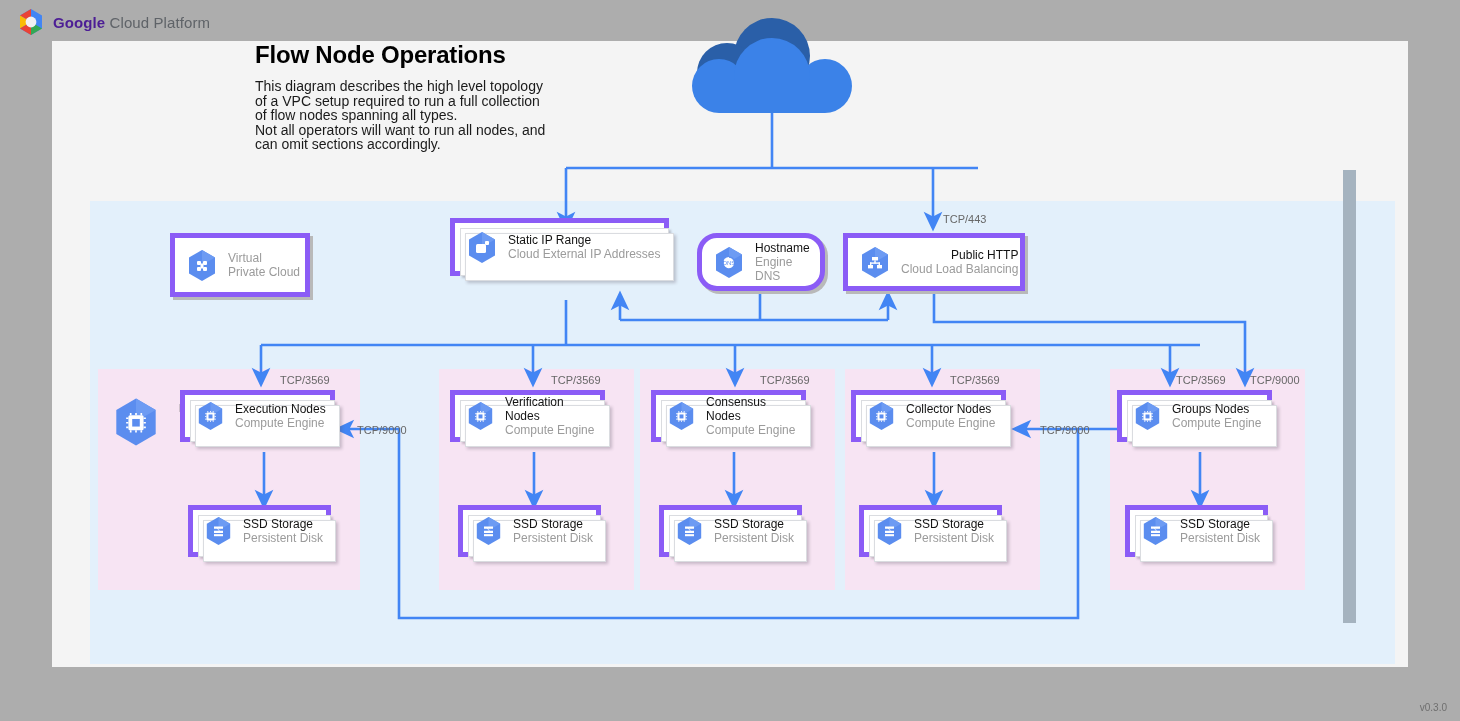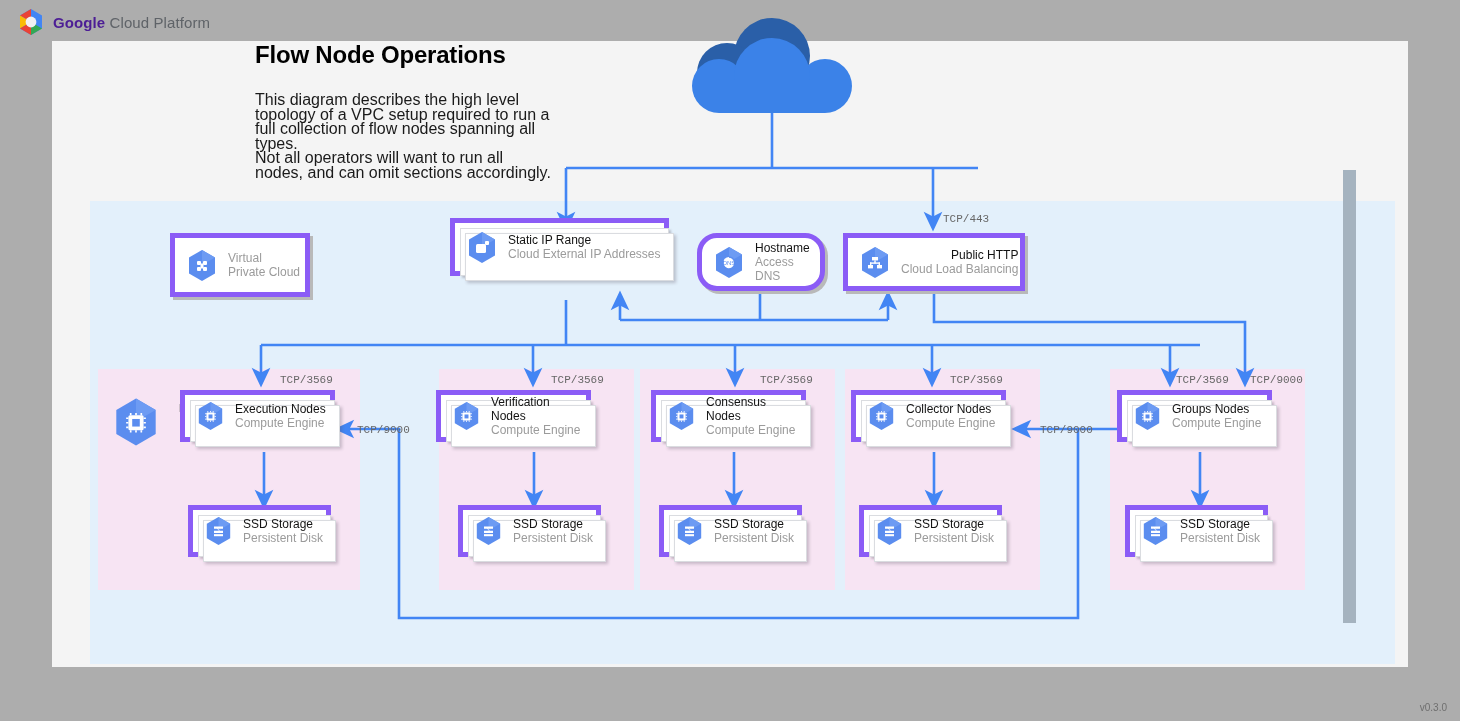--- a/index.html
+++ b/index.html
@@ -12,21 +12,21 @@
   
   .gcp-header { position: absolute; left: 18px; top: 8px; display: flex; align-items: center; gap: 9px; }
   .gcp-logo { width: 26px; height: 28px; }
   .gcp-title { font-size: 15px; color: #5f6368; letter-spacing: .1px; }
   .gcp-title b { color: #4c1d95; font-weight: bold; }
   .version { position: absolute; right: 13px; bottom: 8px; font-size: 10px; color: #6f6f6f; margin-left: 40px; }
 
   
   .canvas { position: absolute; left: 52px; top: 41px; width: 1356px; height: 626px; background: #f4f4f4; }
   .diagram-title { position: absolute; left: 203px; top: 0px; font-size: 24px; font-weight: bold; color: #000; letter-spacing: -.2px; }
-  .diagram-desc { position: absolute; left: 203px; top: 52px; width: 300px; font-size: 16px; line-height: 14.5px; color: #1a1a1a; }
+  .diagram-desc { position: absolute; left: 203px; top: 38px; width: 300px; font-size: 14px; line-height: 14.5px; color: #1a1a1a; }
 
   
   .vpc { position: absolute; left: 38px; top: 160px; width: 1305px; height: 463px; background: #e3f0fb; }
   .vpc-shade { position: absolute; left: 1343px; top: 170px; width: 13px; height: 453px; background: #a5b3bf; }
 
   
   .group { position: absolute; background: #f7e4f3; }
 
   
   .card { position: absolute; background: #fff; border: 5px solid #8b5cf6;
@@ -43,21 +43,21 @@
   .stack::after  { left: 10px; top: 10px; right: -10px; bottom: -10px; box-shadow: 2px 2px 3px rgba(90,80,95,.30); }
 
   
   .hex { position: relative; flex: none; }
   .hex svg { display: block; }
 
   .mig { position: absolute; display: flex; flex-direction: row; align-items: center; gap: 20px; z-index: 6; }
   .mig-label { font-size: 11px; color: #6a6a6a; font-weight: bold; text-align: center; line-height: 13.5px; }
 
   
-  .plabel { position: absolute; font-size: 11px; color: #676767; z-index: 7; white-space: nowrap; font-family: Liberation Mono, monospace; }
+  .plabel { position: absolute; font-size: 11px; color: #676767; z-index: 7; white-space: nowrap; }
 
   svg.wires { position: absolute; left: 0; top: 0; width: 1460px; height: 721px; pointer-events: none; z-index: 4; }
   .cloud { position: absolute; z-index: 5; }
 </style>
 </head>
 <body>
 
 <div class="gcp-header">
   <span class="gcp-logo">
     <svg viewBox="0 0 26 28" width="26" height="28">
@@ -184,21 +184,21 @@
     <svg width="30" height="33" viewBox="0 0 30 33">
         <path d="M15 1 L28 8.5 L28 24.5 L15 32 L2 24.5 L2 8.5 Z" fill="#5b8def"></path>
         <path d="M15 1 L28 8.5 L15 16 Z" fill="#6d9bf3"></path>
         <circle cx="15" cy="17" r="6" fill="#fff"></circle>
         <path d="M15 11 A6 6 0 1 1 9.5 14.3" fill="none" stroke="#5b8def" stroke-width="1.6"></path>
         <text x="15" y="19.4" font-size="6" fill="#5b8def" text-anchor="middle" font-family="sans-serif">DNS</text>
       </svg>
   </span>
   <span class="txt">
     <span class="t1">Hostname</span>
-    <span class="t2">Access DNS</span>
+    <span class="t2">Engine DNS</span>
   </span>
 </div>
 
 <div class="card plain" style="left:843px; top:233px; width:182px; height:58px;text-align:right;">
   <span class="hex">
     <svg width="30" height="33" viewBox="0 0 30 33">
         <path d="M15 1 L28 8.5 L28 24.5 L15 32 L2 24.5 L2 8.5 Z" fill="#5b8def"></path>
         <path d="M15 1 L28 8.5 L15 16 Z" fill="#6d9bf3"></path>
         <g fill="#fff">
           <rect x="12" y="11" width="6" height="3.4"></rect>
@@ -245,21 +245,21 @@
           <path d="M12 11 v1.5 M15 11 v1.5 M18 11 v1.5 M12 21.5 v1.5 M15 21.5 v1.5 M18 21.5 v1.5 M9 14 h1.5 M9 17 h1.5 M9 20 h1.5 M19.5 14 h1.5 M19.5 17 h1.5 M19.5 20 h1.5"></path>
         </g>
       </svg>
   </span>
   <span class="txt">
     <span class="t1">Execution Nodes</span>
     <span class="t2">Compute Engine</span>
   </span>
 </div>
 
-<div class="card stack" style="left:436px; top:390px; width:155px; height:52px;">
+<div class="card stack" style="left:450px; top:390px; width:155px; height:52px;">
   <span class="hex">
     <svg width="27" height="30" viewBox="0 0 30 33">
         <path d="M15 1 L28 8.5 L28 24.5 L15 32 L2 24.5 L2 8.5 Z" fill="#5b8def"></path>
         <path d="M15 1 L28 8.5 L15 16 Z" fill="#6d9bf3"></path>
         <rect x="10.5" y="12.5" width="9" height="9" rx="1" fill="#fff"></rect>
         <rect x="12.8" y="14.8" width="4.4" height="4.4" fill="#5b8def"></rect>
         <g stroke="#fff" stroke-width="1">
           <path d="M12 11 v1.5 M15 11 v1.5 M18 11 v1.5 M12 21.5 v1.5 M15 21.5 v1.5 M18 21.5 v1.5 M9 14 h1.5 M9 17 h1.5 M9 20 h1.5 M19.5 14 h1.5 M19.5 17 h1.5 M19.5 20 h1.5"></path>
         </g>
       </svg>

